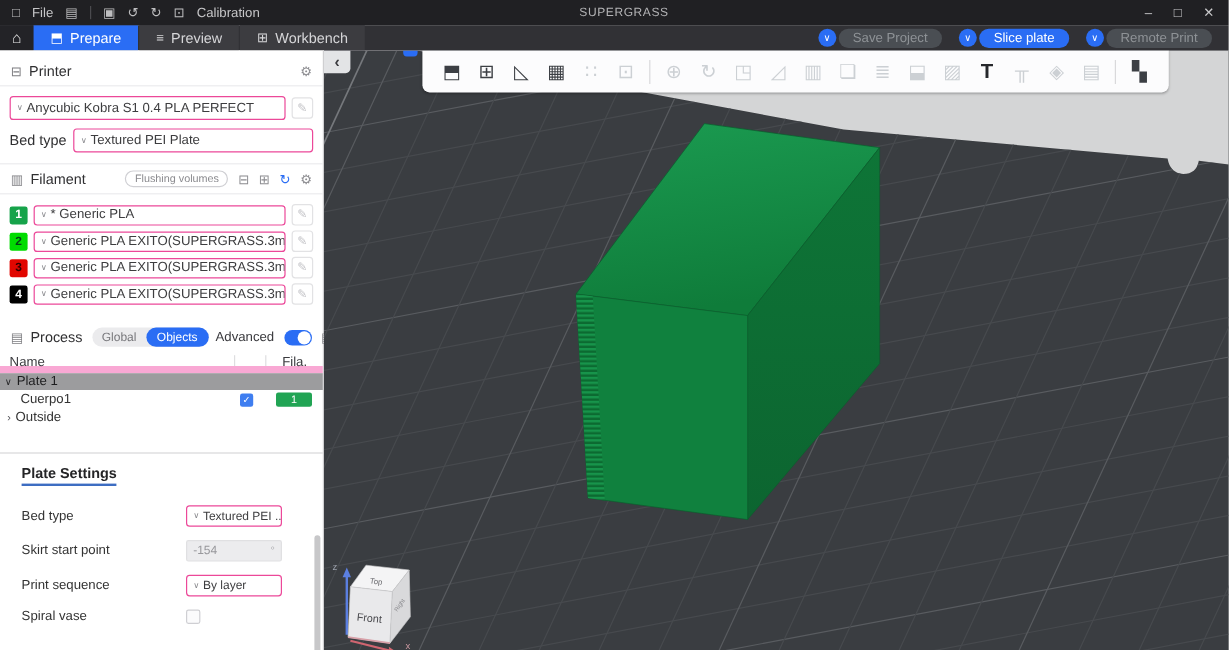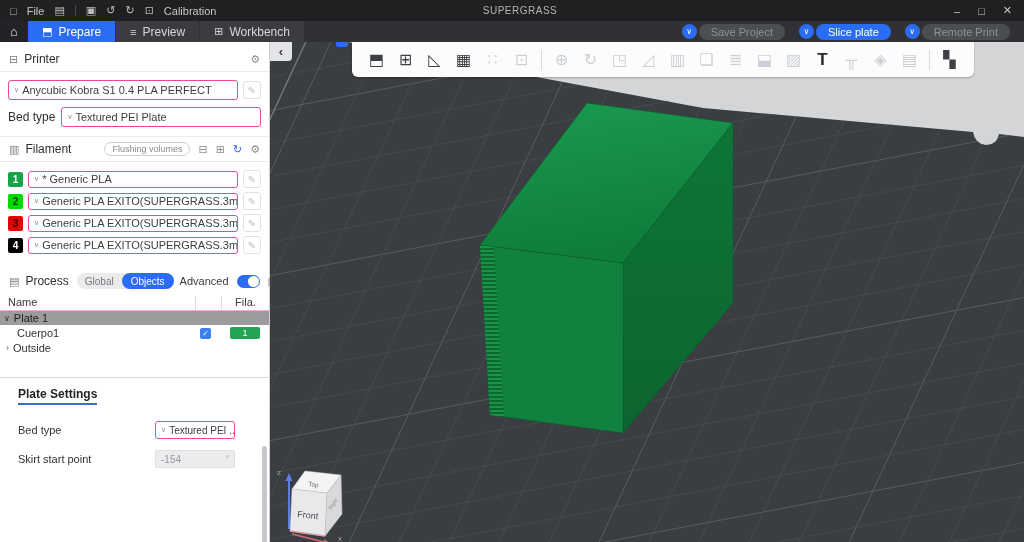--- a/index.html
+++ b/index.html
@@ -78,21 +78,21 @@
     border-radius:50%; background:#fff; }
 
   .search-row { margin:3px 5px 0 5px; height:17px; border:1px solid #e6e6e8; border-radius:2px;
     display:flex; align-items:center; gap:5px; padding:0 6px; background:#fff; }
   .search-row input { border:none; outline:none; flex:1; font-size:10px; color:#444;
     font-family:inherit; background:transparent; }
   .search-row input::placeholder { color:#a9a9ad; }
   .clear-ic { color:#b5b5b9; font-size:10px; }
 
   .obj-table { margin-top:3px; font-size:11px; position:relative; }
-  .t-head { display:flex; height:15px; border-bottom:1px solid #f9a8d4; color:#3a3a3e; }
+  .t-head { display:flex; height:15px; border-bottom:6px solid #f9a8d4; color:#3a3a3e; }
   .t-col-name { flex:1; padding-left:8px; }
   .t-col-mid  { width:26px; border-left:1px solid #dedee0; }
   .t-col-fila { width:48px; border-left:1px solid #dedee0; text-align:center; }
   .t-row { display:flex; align-items:center; height:14px; }
   .row-plate { background:#9c9c9e; color:#1d1d1f; }
   .row-plate .tchev { font-size:8px; margin:0 4px 0 4px; color:#2a2a2c; }
   .t-row .tchev2 { font-size:9px; margin:0 4px 0 6px; color:#55555a; }
   .row-obj { height:16px;justify-content:flex-end; }
   .row-obj .oname { padding-left:17px; flex:1; }
   .ckbox { width:11px; height:11px; background:#3f7ef0; border-radius:2px; color:#fff;
@@ -328,20 +328,31 @@
         <span class="chev">∨</span>
         <span>Textured PEI ..</span>
       </div>
     </div>
     <div class="ps-row">
       <span class="ps-lbl">Skirt start point</span>
       <div class="ps-input ps-ctl">
         <span>-154</span>
         <span class="deg">°</span>
       </div>
+    </div>
+    <div class="ps-row">
+      <span class="ps-lbl">Print sequence</span>
+      <div class="combo ps-combo ps-ctl">
+        <span class="chev">∨</span>
+        <span>By layer</span>
+      </div>
+    </div>
+    <div class="ps-row">
+      <span class="ps-lbl">Spiral vase</span>
+      <span class="ps-check"></span>
     </div>
 
     <div class="panel-scroll"></div>
   </div>
 
   <div class="viewport">
     <svg class="scene" width="754" height="500" viewBox="0 0 754 500">
       <defs>
         <clipPath id="bedclip">
           <path d="M0,0 L78,0 L433,66 L703,90 Q705,102 716,103 Q727,103 729,92 L754,95 L754,500 L0,500 Z"></path>

